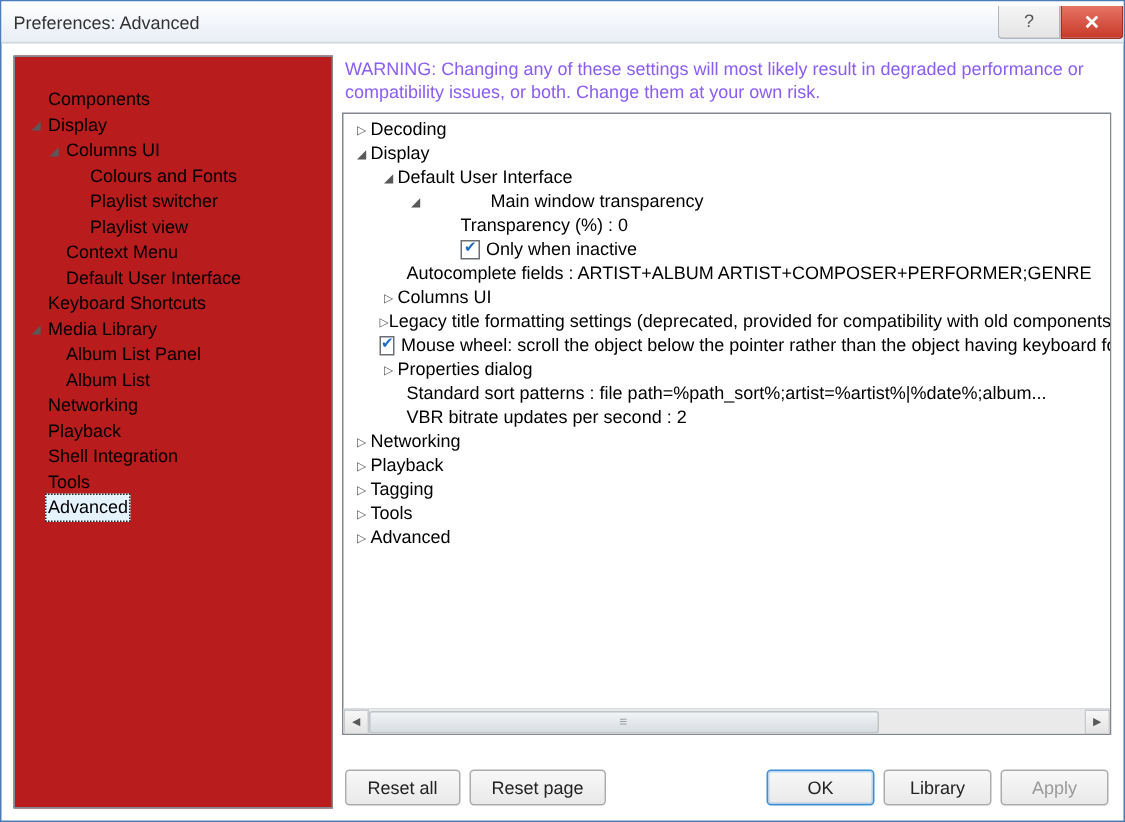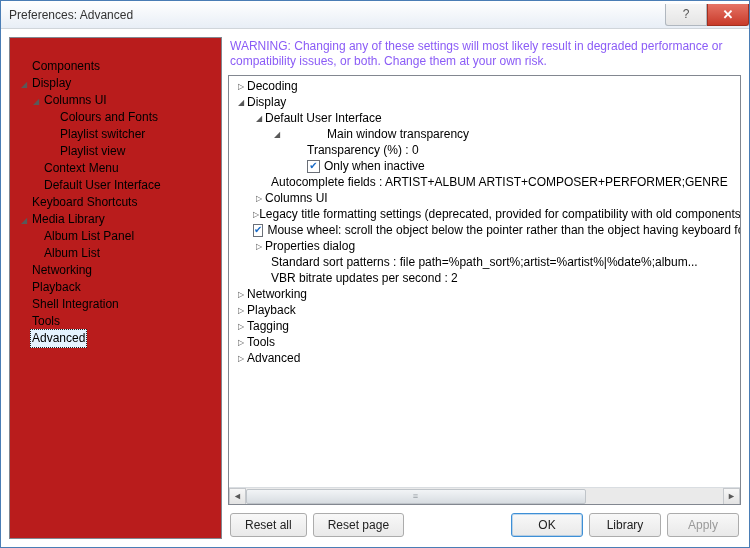--- a/index.html
+++ b/index.html
@@ -32,21 +32,21 @@
 .rt-row .checkbox { width: 13px; height: 13px; border: 1px solid #6a6f77; background: #fff; margin-right: 4px; display: inline-flex; align-items: center; justify-content: center; font-size: 10px; color: #1a6bc7; }
 .rt-row .checkbox.checked::before { content: "✔"; }
 .ri-0 { padding-left: 6px; }
 .ri-1 { padding-left: 24px; }
 .ri-2 { padding-left: 42px; gap: 44px; }
 .ri-4 { padding-left: 78px; }
 .hscroll { height: 17px; display: flex; align-items: center; border-top: 1px solid #d9dde1; background: #f0f0f0; }
 .hscroll .arrow { width: 17px; height: 17px; background: linear-gradient(#f7f7f7,#e3e3e3); border: 1px solid #c5c8cc; display: flex; align-items: center; justify-content: center; font-size: 9px; color: #595959; }
 .hscroll .track { flex: 1; height: 17px; background: #eaeaea; position: relative; }
 .hscroll .thumb { position: absolute; top: 1px; left: 0; height: 15px; width: 340px; background: linear-gradient(#f2f4f6,#d8dde2); border: 1px solid #bfc4c9; border-radius: 2px; display: flex; align-items: center; justify-content: center; color: #9aa0a6; font-size: 9px; letter-spacing: 1px; }
-.buttons { display: flex; gap: 6px; padding: 8px 2px 2px 2px; align-items: center; }
+.buttons { display: flex; gap: 6px; padding: 23px 2px 2px 2px; align-items: center; }
 .btn { height: 24px; min-width: 72px; padding: 0 14px; border: 1px solid #acacac; border-radius: 3px; background: linear-gradient(#f8f8f8,#e9e9e9); font-size: 12px; color: #222; display: flex; align-items: center; justify-content: center; }
 .btn.default { border-color: #3d8fd6; box-shadow: 0 0 0 1px rgba(61,143,214,0.3) inset; }
 .btn.disabled { color: #9a9a9a; }
 .buttons-spacer { flex: 1; }
 </style>
 </head>
 <body>
 
 <div class="window">
   <div class="titlebar">

